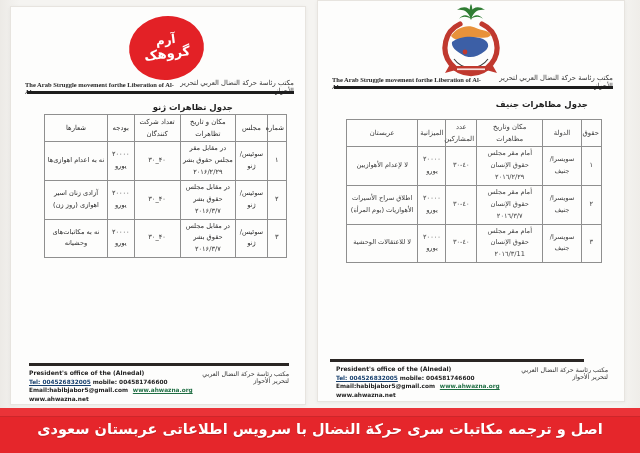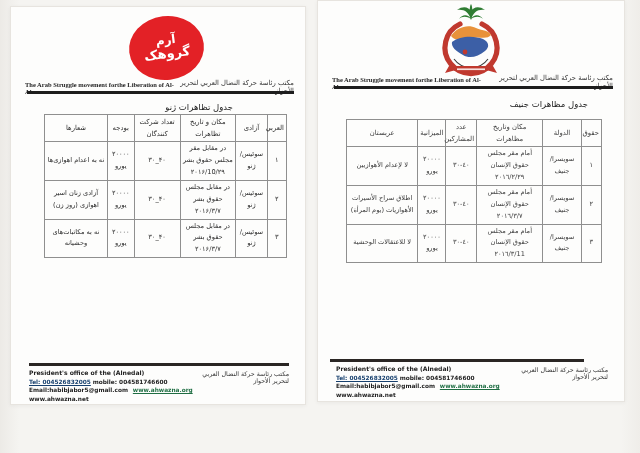--- a/index.html
+++ b/index.html
@@ -39,21 +39,21 @@
   
   .hdr { position:absolute; left:14px; right:11px; display:flex; justify-content:space-between; align-items:flex-end; }
   .page-left  .hdr { top:72px; }
   .page-right .hdr { top:73px; }
   .hdr-en { font-family:"Liberation Serif", serif; font-weight:bold; font-size:6.5px; color:#262626; }
   .hdr-ar { font-size:6.8px; color:#333; direction:rtl; }
   .rule { position:absolute; height:2.6px; background:#1d1d1d; left:16px; right:11px; }
   .page-left  .rule { top:84px; }
   .page-right .rule { top:85px; }
 
-  .doc-title { position:absolute; font-size:8.5px; font-weight:normal; color:#222; direction:rtl; }
+  .doc-title { position:absolute; font-size:8.5px; font-weight:bold; color:#222; direction:rtl; }
   .page-left  .doc-title { top:95px;  right:72px; }
   .page-right .doc-title { top:98px;  right:36px; }
 
   
   .tbl-wrap { position:absolute; }
   .page-left  .tbl-wrap { left:33px; top:107px; width:243px; }
   .page-right .tbl-wrap { left:28px; top:118px; width:256px; }
   table { width:100%; border-collapse:collapse; table-layout:fixed; direction:rtl; }
   th,td {
     border:1px solid #8f8f8f; color:#2b2b2b;
@@ -125,31 +125,31 @@
         <colgroup>
           <col style="width:8%">
             <col style="width:13%">
             <col style="width:23%">
           <col style="width:19%">
             <col style="width:11%">
             <col style="width:26%">
         </colgroup>
         <tbody>
             <tr class="hdr-row">
-          <th>العربي</th>
-          <th>آزادی</th>
+          <th>شماره</th>
+          <th>مجلس</th>
           <th>مکان و تاریخ تظاهرات</th>
           <th>تعداد شرکت کنندگان</th>
           <th>بودجه</th>
           <th>شعارها</th>
         </tr>
         <tr class="data-row">
           <td>۱</td>
           <td>سوئیس/ژنو</td>
-          <td>در مقابل مقر مجلس حقوق بشر ۲۰۱۶/10/۲۹</td>
+          <td>در مقابل مقر مجلس حقوق بشر ۲۰۱۶/۲/۲۹</td>
           <td>۴۰_۳۰</td>
           <td>۲۰۰۰۰ یورو</td>
           <td>نه به اعدام اهوازی‌ها</td>
         </tr>
         <tr class="data-row">
           <td>۲</td>
           <td>سوئیس/ژنو</td>
           <td>در مقابل مجلس حقوق بشر ۲۰۱۶/۳/۷</td>
           <td>۴۰_۳۰</td>
           <td>۲۰۰۰۰ یورو</td>
@@ -276,14 +276,17 @@
         <div>
           <span class="foot-email">Email:habibjabor5@gmail.com</span>
           <span class="foot-web1">www.ahwazna.org</span>
           <span class="foot-web2">www.ahwazna.net</span>
         </div>
       </div>
       <div class="foot-ar">مكتب رئاسة حركة النضال العربي لتحرير الأحواز</div>
     </div>
   </div>
 
+  <div class="banner">
+    <div class="banner-text">اصل و ترجمه مکاتبات سری حرکة النضال با سرویس اطلاعاتی عربستان سعودی</div>
+  </div>
 
 </div>
 
 </body></html>

